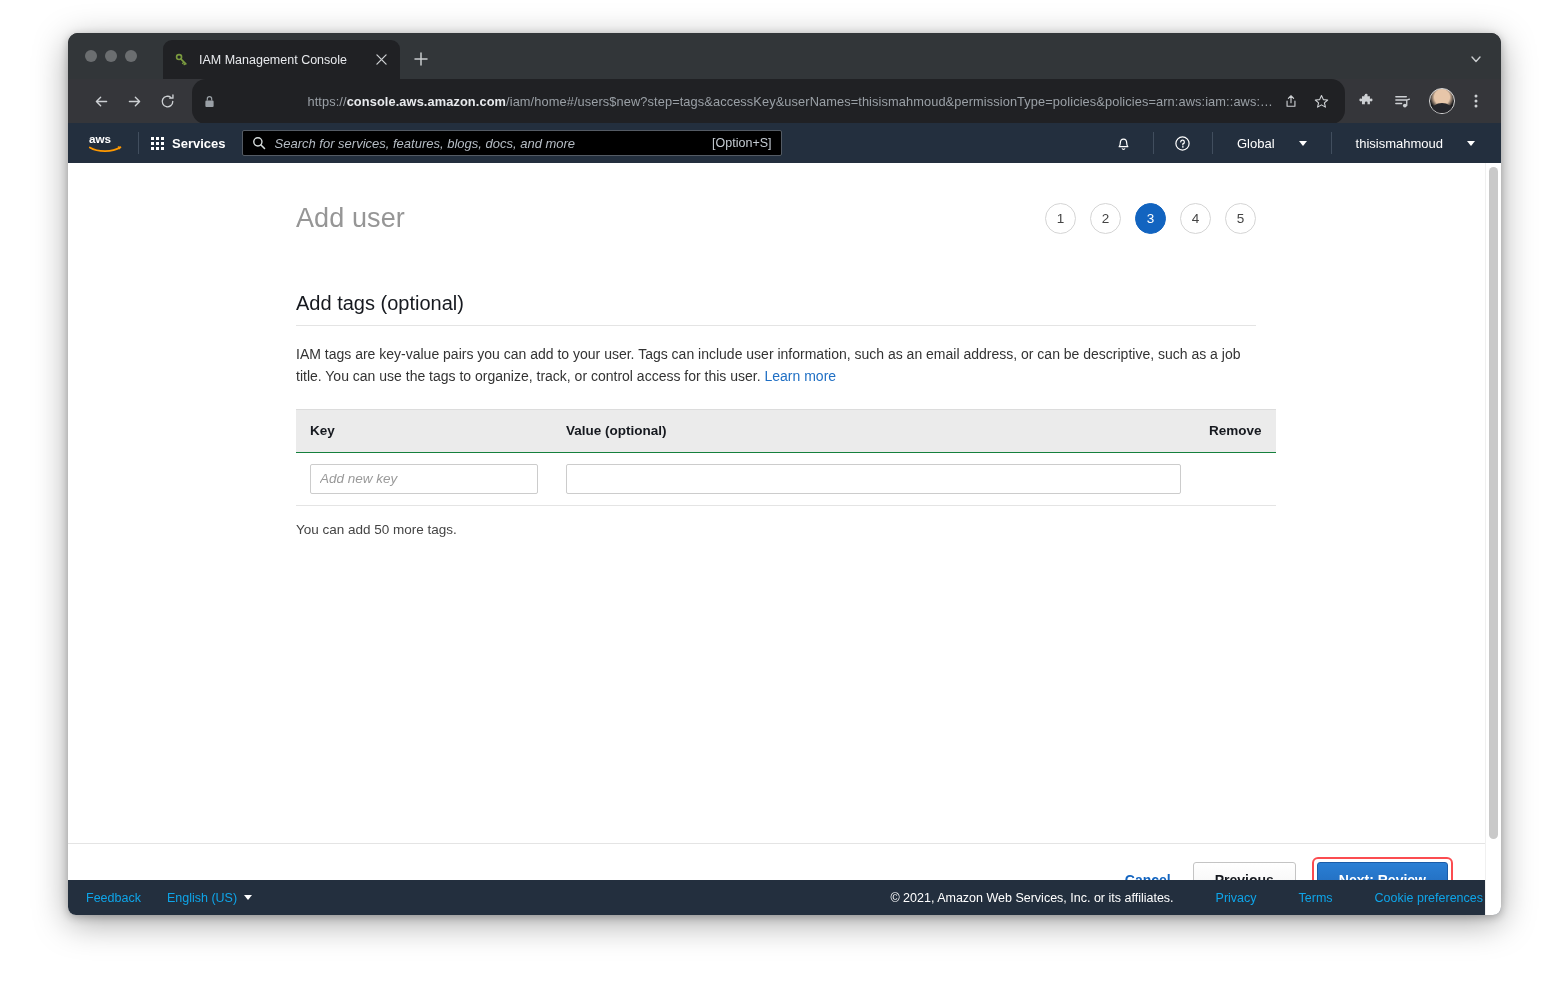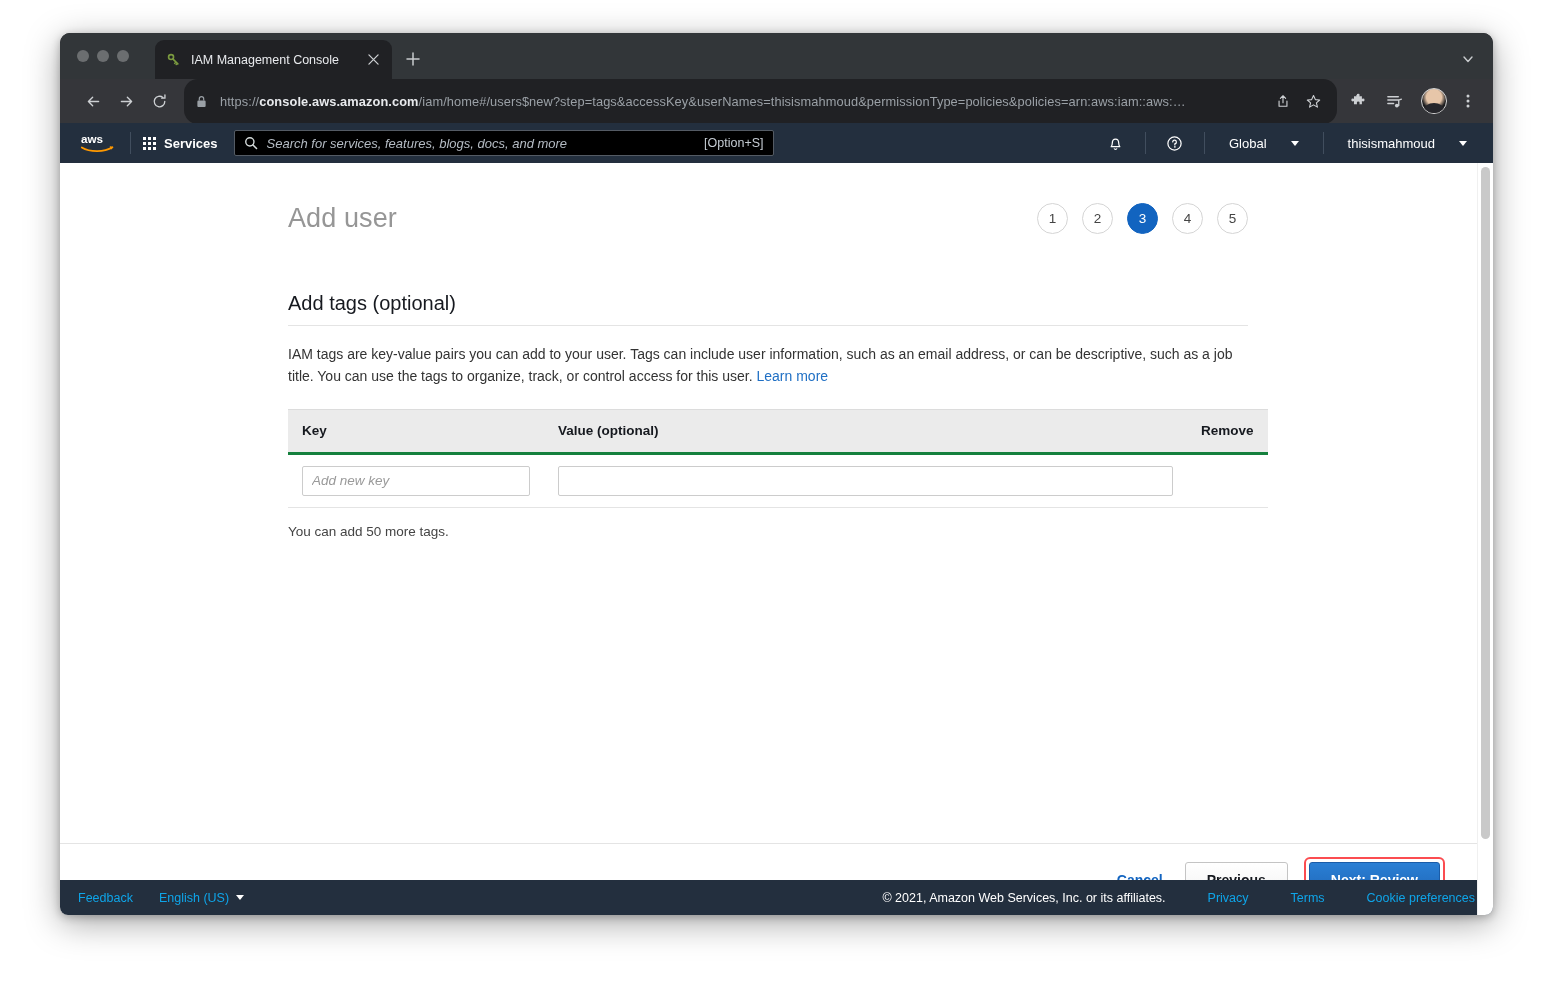--- a/index.html
+++ b/index.html
@@ -8,21 +8,21 @@
     background: #ffffff;
     width: 1552px;
     height: 987px;
     overflow: hidden;
     font-family: "Liberation Sans", sans-serif;
   }
 
   
   #browser-window {
     position: absolute;
-    left: 60px;
+    left: 68px;
     top: 33px;
     width: 1433px;
     height: 882px;
     background: #202124;
     border-radius: 10px 10px 8px 8px;
     box-shadow: 0 8px 34px rgba(0,0,0,0.35), 0 2px 8px rgba(0,0,0,0.25);
     overflow: hidden;
   }
 
   
@@ -112,20 +112,21 @@
     flex: 1;
     height: 45px;
     background: #202124;
     border-radius: 14px;
     display: flex;
     align-items: center;
     padding: 0 12px;
     box-sizing: border-box;
     min-width: 0;
     position: relative;
+    text-align: right;
   }
   #omnibox-lock {
     flex: 0 0 14px;
     color: #9aa0a6;
     display: flex; align-items: center;
     margin-right: 10px;
   }
   #omnibox-url {
     flex: 1;
     min-width: 0;
@@ -337,21 +338,21 @@
 
   
   #tags-table {
     margin-top: 22px;
     width: 960px;
     border-collapse: collapse;
   }
   #tags-table thead th {
     background: #ebebeb;
     border-top: 1px solid #dcdcdc;
-    border-bottom: 3px solid #15803d;
+    border-bottom: 1px solid #15803d;
     font-size: 13.5px;
     color: #16191f;
     font-weight: bold;
     padding: 12px 14px;
     text-align: left;
     height: 18px;
   }
   #tags-table th.col-key { width: 252px; }
   #tags-table th.col-value { width: 620px; }
   #tags-table th.col-remove { text-align: right; }

